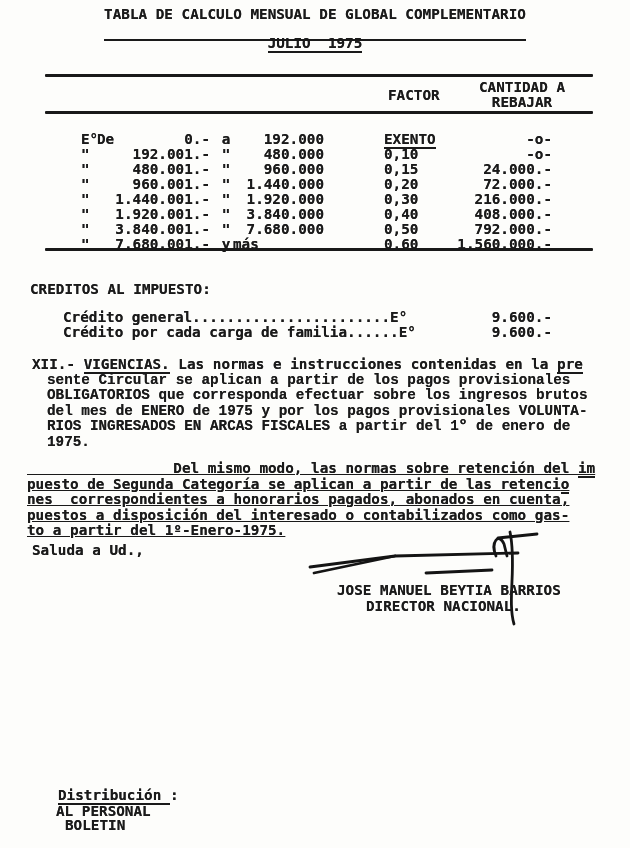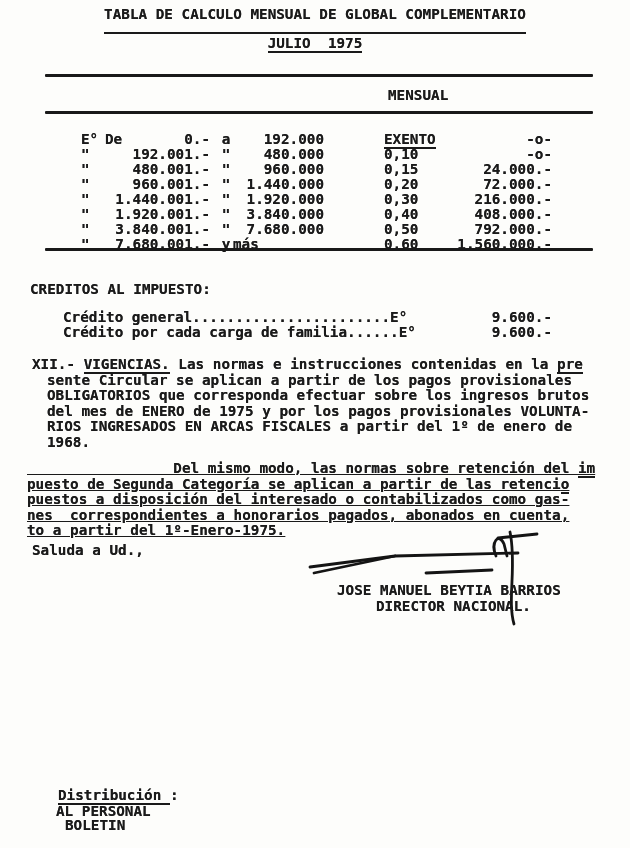--- a/index.html
+++ b/index.html
@@ -11,82 +11,86 @@
     font-family:"DejaVu Sans Mono", monospace;
     font-weight:700;
     font-size:14.3px;
     color:#1a1a1a;
     text-shadow:0 0 .5px rgba(20,20,20,.75);
   }
   .abs{position:absolute;}
   .u{border-bottom:2px solid currentColor; white-space:pre;}
   
   #title{top:6px;left:0;width:630px;text-align:center;}
-  #title .u{padding-bottom:10px;}
+  #title .u{padding-bottom:17px;}
   #subtitle{top:35px;left:0;width:630px;text-align:center;}
   #subtitle .u{padding-bottom:0;}
   
   .rule{left:45px;width:548px;height:3px;background:#191919;border-radius:1px;}
   #rule1{top:74px;}
   #rule2{top:111px;}
   #rule3{top:248px;}
   
   #hdr1{top:87px;left:56px;}
   #hdr2{top:87px;left:388px;}
   #hdr3{top:80px;left:452px;width:140px;text-align:center;line-height:14.8px;}
   
   #rows{top:131px;left:0;width:630px;}
   .trow{position:absolute;left:0;width:630px;height:15px;}
   .trow span{position:absolute;top:0;white-space:pre;}
-  .c-prefix{left:64px;padding-left:41px;}
+  .c-prefix{left:56px;padding-left:41px;}
   .c-cur{left:81px;}
   .c-from{left:98px;width:112px;text-align:right;}
   .c-conn{left:216px;width:20px;text-align:center;}
   .c-to{left:236px;width:88px;text-align:right;}
   .c-factor{left:384px;}
   .c-reb{left:424px;width:128px;text-align:right;}
   .trow:last-child .c-to{left:233px;width:100px;text-align:left;}
   .fu{border-bottom:2px solid currentColor;}
   .dash-o{padding-right:18px;}
   
   #credits-heading{top:281px;left:30px;}
   #credits{top:309px;left:0;width:630px;}
   .citem{position:absolute;left:0;width:612px;height:15px;}
   .ctext{position:absolute;left:63px;white-space:pre;}
   .cvalue{position:absolute;left:427px;width:125px;text-align:right;}
   
   #vigencias{top:357px;left:32px;line-height:15.5px;}
   #para2{top:461px;left:27px;line-height:15.6px;text-decoration:underline;}
   .pline{white-space:pre;}
-  #vigencias .pline.ind{margin-left:15px;}
+  #vigencias .pline.ind{margin-left:15px;font-family:Liberation Mono, monospace;}
   .pline .useg{border-bottom:2px solid currentColor;}
   #salute{top:542px;left:32px;}
   
   #sig-svg{left:300px;top:520px;width:255px;height:115px;}
   #sig-svg path{stroke:#141414;stroke-width:2.8;fill:none;stroke-linecap:round;}
   #sig-name{top:582px;left:337px;}
-  #sig-title{top:598px;left:376px;}
+  #sig-title{top:598px;left:366px;}
   
   #dist{top:787px;left:58px;}
   #dist .u{padding-bottom:0;}
   #dist1{top:803px;left:56px;}
   #dist2{top:817px;left:65px;}
 </style>
 </head>
 <body>
 
 <div id="page">
 
   <div class="abs" id="title"><span class="u">TABLA DE CALCULO MENSUAL DE GLOBAL COMPLEMENTARIO</span></div>
 
   <div class="abs" id="subtitle"><span class="u">JULIO  1975</span></div>
 
   <div class="abs rule" id="rule1"></div>
 
-  <div class="abs" id="hdr2">MENSUAL</div>
+  <div class="abs" id="hdr2">FACTOR</div>
+  <div class="abs" id="hdr3">
+    <div>CANTIDAD A</div>
+    <div>REBAJAR</div>
+  </div>
 
   <div class="abs rule" id="rule2"></div>
 
   <div class="abs" id="rows">
       <div class="trow" style="top: 0px;">
         <span class="c-prefix">De</span>
         <span class="c-cur">E°</span>
         <span class="c-from">0.-</span>
         <span class="c-conn">a</span>
         <span class="c-to">192.000</span>
@@ -171,28 +175,28 @@
         <span class="cvalue">9.600.-</span>
       </div>
     </div>
 
   <div class="abs" id="vigencias">
       <div class="pline"><span>XII.- </span><span class="useg">VIGENCIAS.</span><span> Las normas e instrucciones contenidas en la </span><span class="useg">pre</span></div>
       <div class="pline ind"><span>sente Circular se aplican a partir de los pagos provisionales</span></div>
       <div class="pline ind"><span>OBLIGATORIOS que corresponda efectuar sobre los ingresos brutos</span></div>
       <div class="pline ind"><span>del mes de ENERO de 1975 y por los pagos provisionales VOLUNTA-</span></div>
       <div class="pline ind"><span>RIOS INGRESADOS EN ARCAS FISCALES a partir del 1º de enero de</span></div>
-      <div class="pline ind"><span>1968.</span></div>
+      <div class="pline ind"><span>1975.</span></div>
     </div>
 
   <div class="abs" id="para2">
       <div class="pline"><span>                 Del mismo modo, las normas sobre retención del </span><span class="useg">im</span></div>
       <div class="pline"><span>puesto de Segunda Categoría se aplican a partir de las retenci</span><span class="useg">o</span></div>
+      <div class="pline"><span>nes  correspondientes a honorarios pagados, abonados en cuenta,</span></div>
       <div class="pline"><span>puestos a disposición del interesado o contabilizados como gas-</span></div>
-      <div class="pline"><span>nes  correspondientes a honorarios pagados, abonados en cuenta,</span></div>
       <div class="pline"><span>to a partir del 1º-Enero-1975.</span></div>
     </div>
 
   <div class="abs" id="salute">Saluda a Ud.,</div>
 
   <svg class="abs" id="sig-svg" viewBox="0 0 255 115">
     <path d="M10,47 L95,36 L218,33"></path>
     <path d="M14,53 L95,36"></path>
     <path d="M126,53 L192,50"></path>
     <path d="M210,12 C217,45 207,80 214,104"></path>

